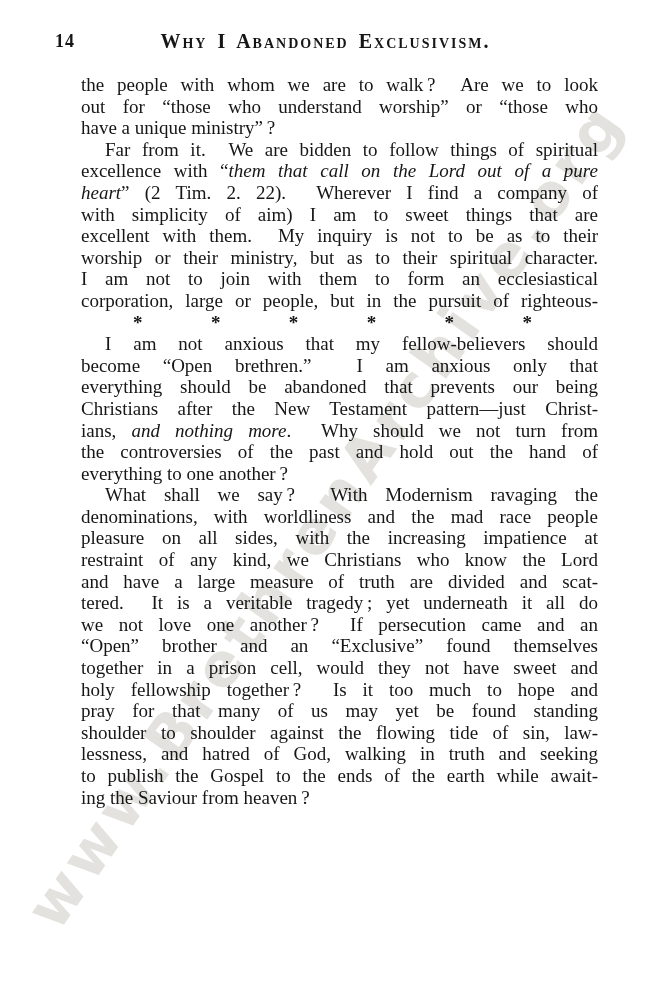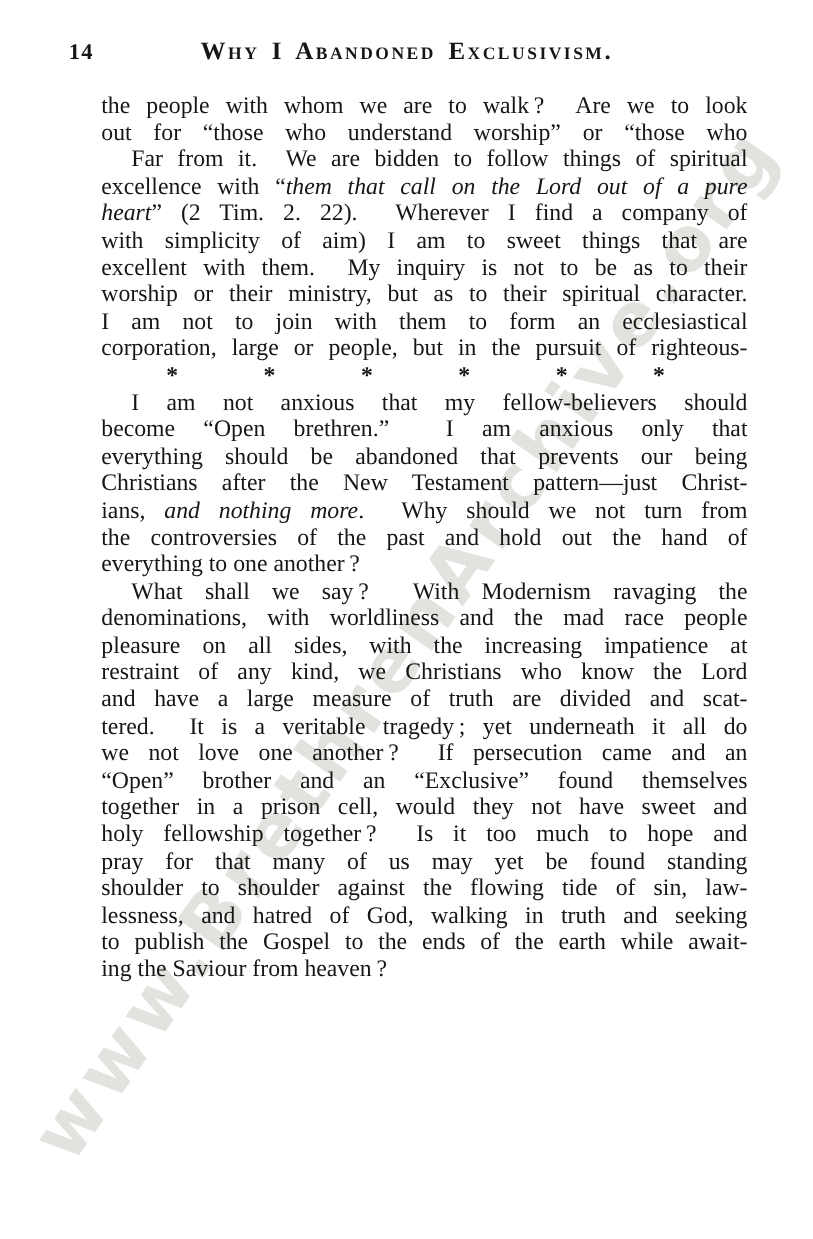--- a/index.html
+++ b/index.html
@@ -110,20 +110,21 @@
   <div class="header">
     <span class="page-num">14</span>
     <div class="title">Why I Abandoned Exclusivism.</div>
   </div>
 
   <div class="text-body">
 
   <div class="para">
         <div class="line just"><span>the people with whom we are to walk ?&nbsp; Are we to look</span></div>
         <div class="line just"><span>out for “those who understand worship” or “those who</span></div>
+        <div class="line last"><span>have a unique ministry” ?</span></div>
       </div>
       <div class="para">
         <div class="line just indent"><span>Far from it.&nbsp; We are bidden to follow things of spiritual</span></div>
         <div class="line just"><span>excellence with “</span><span class="it">them that call on the Lord out of a pure</span></div>
         <div class="line just"><span class="it">heart</span><span>” (2 Tim. 2. 22).&nbsp; Wherever I find a company of</span></div>
         <div class="line just"><span>with simplicity of aim) I am to sweet things that are</span></div>
         <div class="line just"><span>excellent with them.&nbsp; My inquiry is not to be as to their</span></div>
         <div class="line just"><span>worship or their ministry, but as to their spiritual character.</span></div>
         <div class="line just"><span>I am not to join with them to form an ecclesiastical</span></div>
         <div class="line just"><span>corporation, large or people, but in the pursuit of righteous-</span></div>

